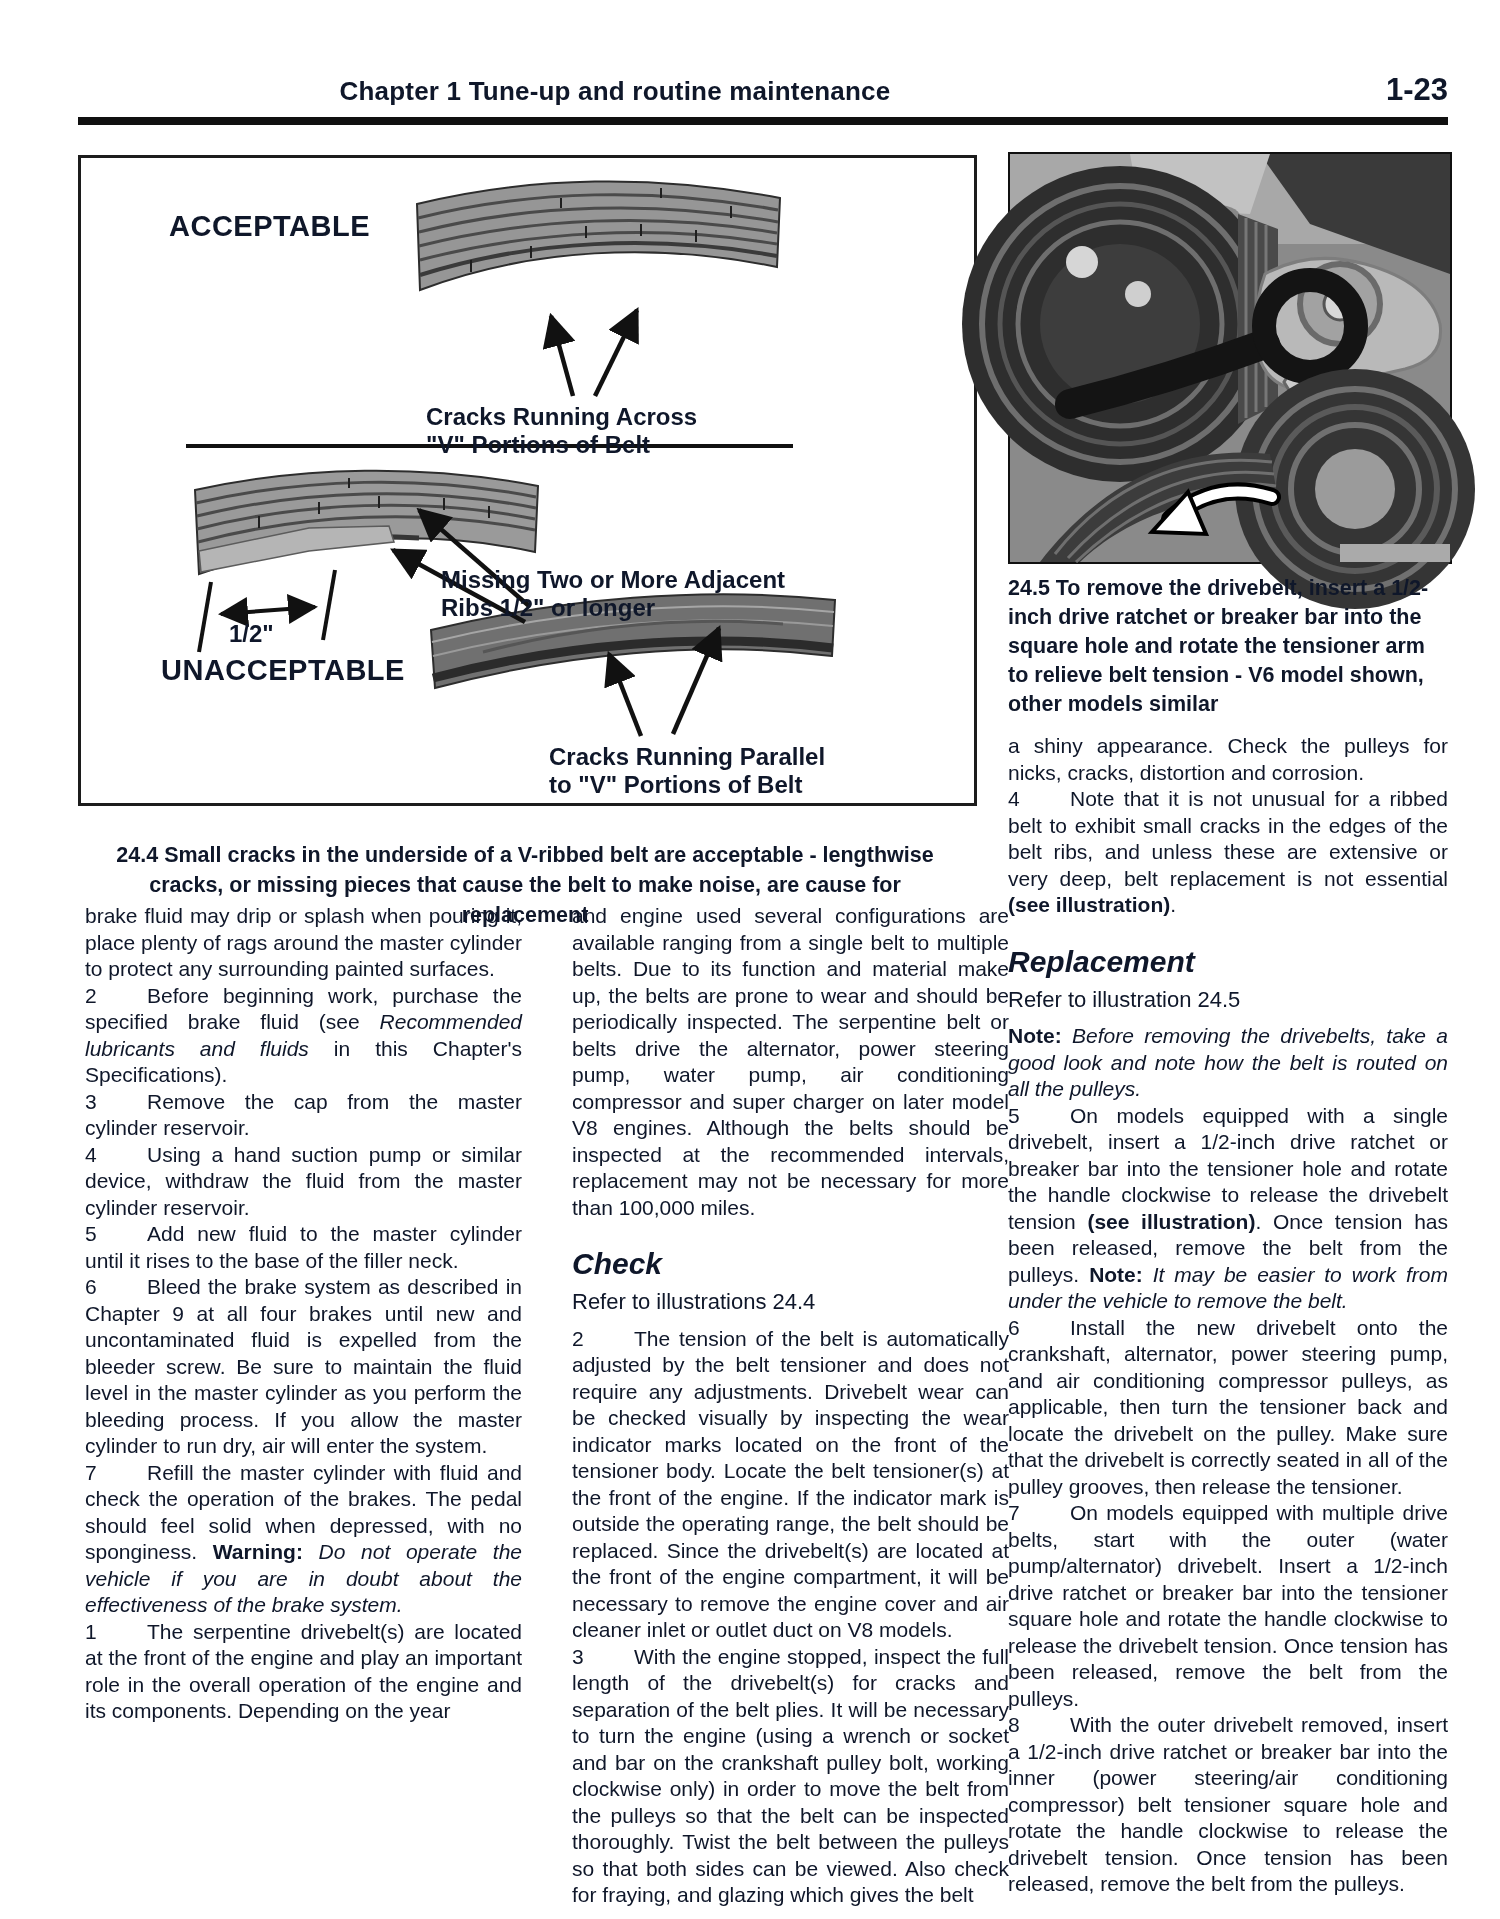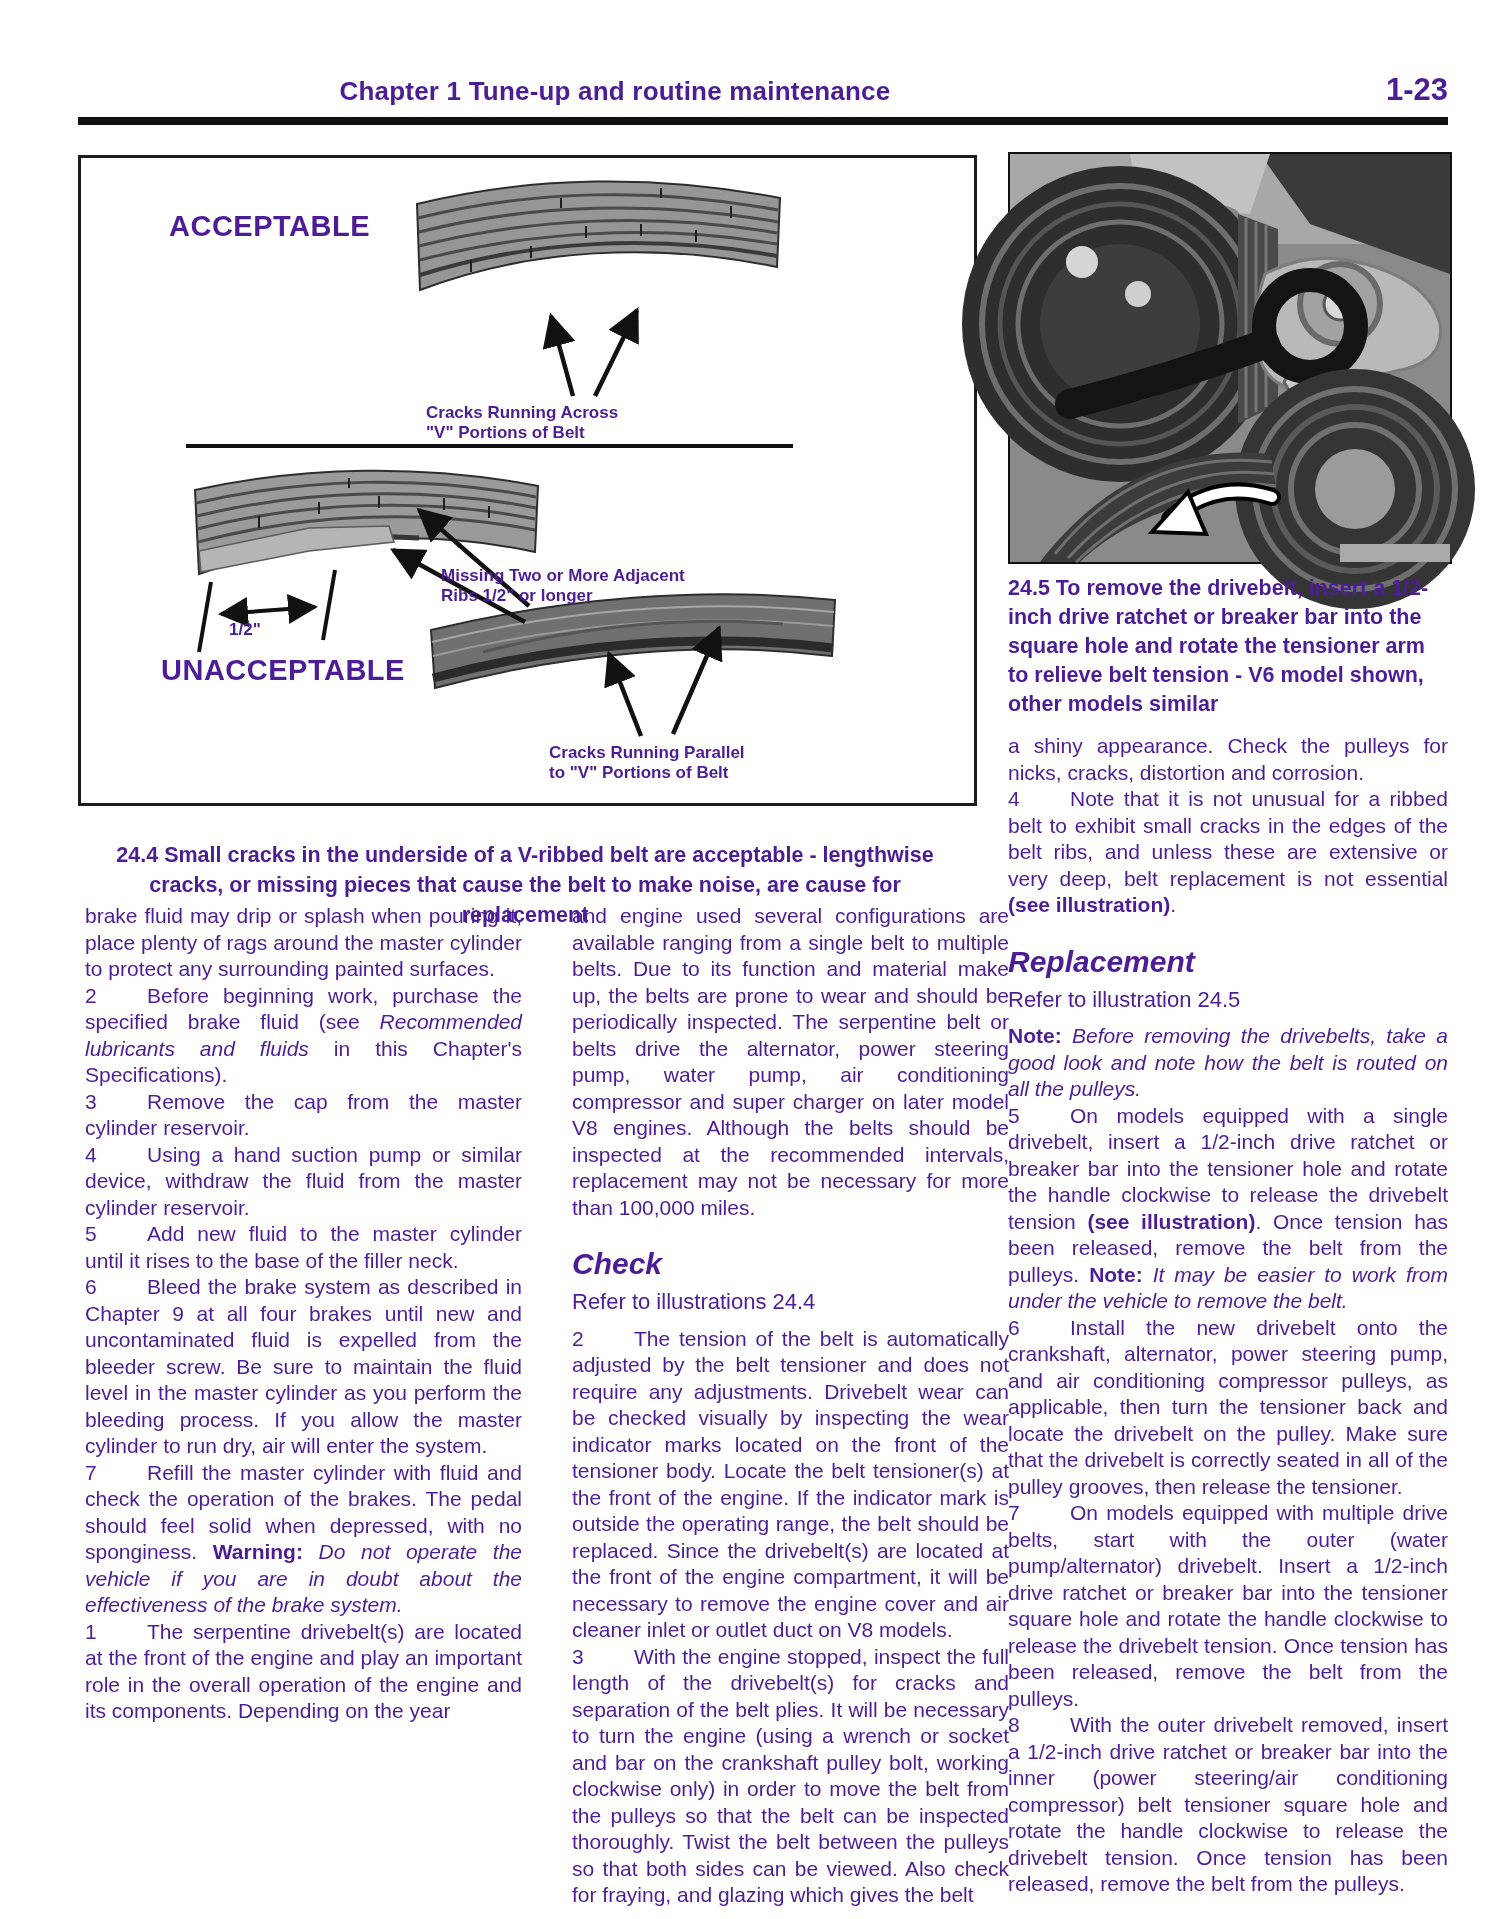--- a/index.html
+++ b/index.html
@@ -1,29 +1,29 @@
 <!DOCTYPE html>
 <html><head>
 <meta charset="utf-8">
 <style>
   html,body{margin:0;padding:0;background:#e8e8e8;}
   .page{position:relative;width:1500px;height:1919px;background:#ffffff;
-        font-family:"Liberation Sans",sans-serif;color:#4c1d95;overflow:hidden;}
+        font-family:"Liberation Sans",sans-serif;color:#0f172a;overflow:hidden;}
   
   .hdr-title{position:absolute;left:0;top:76px;width:1230px;text-align:center;
              font-size:26px;font-weight:bold;letter-spacing:0.2px;}
   .hdr-page{position:absolute;top:72px;right:52px;font-size:31px;font-weight:bold;margin-left:16px;}
   .hdr-rule{position:absolute;left:78px;top:117px;width:1370px;height:8px;background:#101010;}
 
   
   .fig{position:absolute;left:78px;top:155px;width:893px;height:645px;
        border:3px solid #1c1c1c;background:#fff;}
   .fig-label{position:absolute;font-weight:bold;white-space:pre-line;}
   .lab-big{font-size:29px;letter-spacing:0.5px;}
-  .lab-ann{font-size:17px;line-height:1.16;}
+  .lab-ann{font-size:24px;line-height:1.16;}
   .fig-caption{position:absolute;left:85px;top:840px;width:880px;text-align:center;
                font-size:21.5px;font-weight:bold;line-height:30px;}
 
   
   .photo{position:absolute;left:1008px;top:152px;width:440px;height:408px;
          border:2px solid #101010;background:#7b7b7b;}
   .photo svg{display:block;}
   .photo-caption{position:absolute;left:1008px;top:574px;width:440px;
                  font-size:21.5px;font-weight:bold;line-height:29px;}
 

